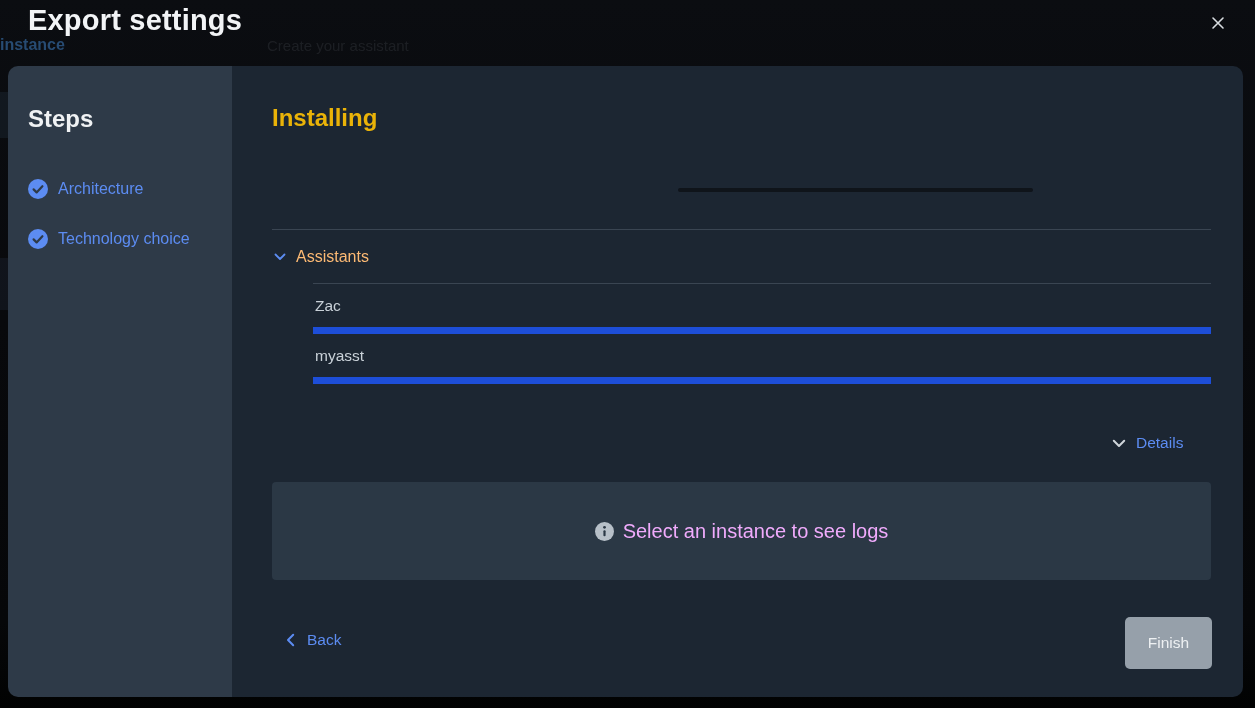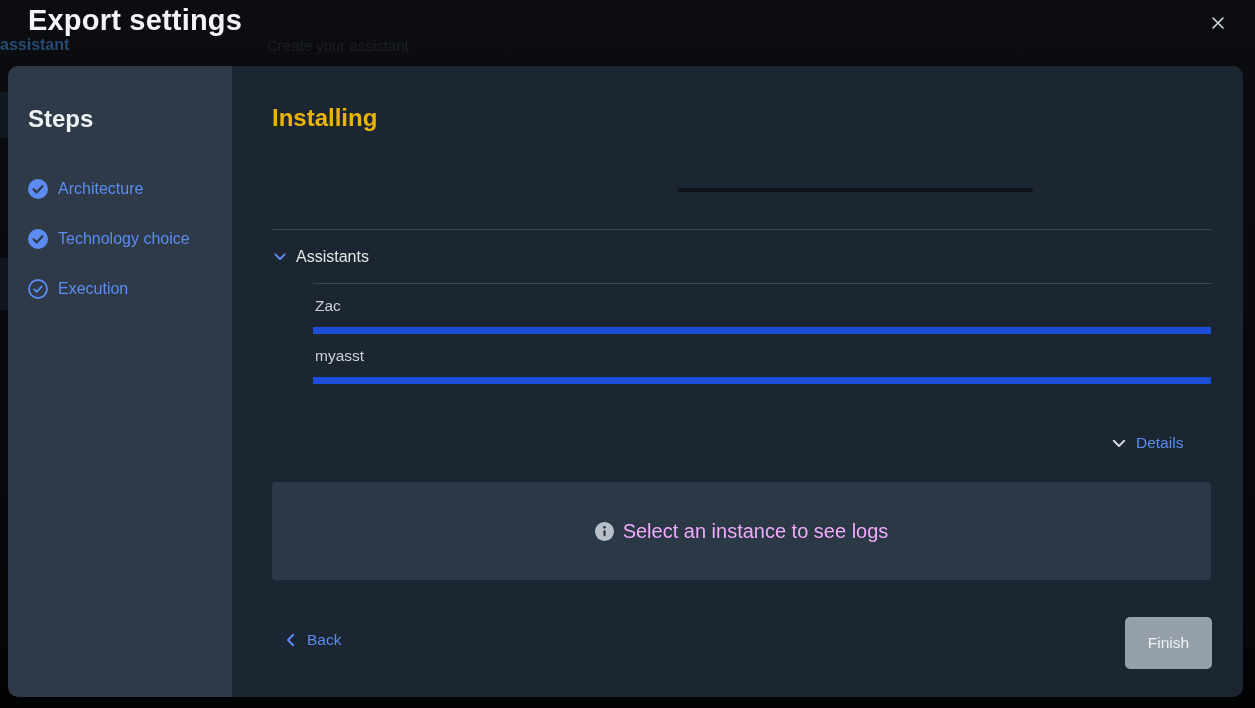--- a/index.html
+++ b/index.html
@@ -68,21 +68,21 @@
     font-family:"Liberation Sans", sans-serif; cursor:pointer;
   }
 
   .divider-top { position:absolute; left:40px; top:163px; width:939px; height:1px; background:#3a4552; }
 
   .assistants-header {
     position:absolute; left:42px; top:180px; height:22px;
     display:flex; align-items:center; cursor:pointer;
   }
   .assistants-header .chev { margin-right:10px; display:flex; }
-  .assistants-label { font-size:16px; color:#e5e5e5; }
+  .assistants-label { font-size:16px; color:#fdba74; }
 
   .assistant-list {
     position:absolute; left:81px; top:217px; width:898px;
     border-top:1px solid #3a4552;
   }
   .assistant-row {
     height:50px; display:flex; align-items:center;
     border-bottom:7px solid #1d4ed8; cursor:pointer;
   }
   .assistant-row .row-label { font-size:15.5px; color:#c9d1d8; padding-left:2px; }
@@ -112,21 +112,21 @@
   .finish-btn {
     position:absolute; left:893px; top:551px; width:87px; height:52px;
     background:#96a0aa; border:none; border-radius:5px;
     color:#edf0f2; font-size:15.5px; font-weight:500;
     font-family:"Liberation Sans", sans-serif; cursor:default;
   }
 </style>
 </head>
 <body>
 
-<div class="bg-brand">assistant</div>
+<div class="bg-brand">instance</div>
 <div class="bg-page-heading">Create your assistant</div>
 <div class="bg-strip-a"></div>
 <div class="bg-strip-b"></div>
 
 <h1 class="dialog-title">Export settings</h1>
 <button class="close-btn">
   <span style="display:flex;">
     <svg width="16" height="16" viewBox="0 0 16 16">
         <path d="M3 3 L13 13 M13 3 L3 13" stroke="#d8dce0" stroke-width="1.6" stroke-linecap="round"></path>
       </svg>
@@ -149,29 +149,20 @@
       </li>
       <li class="step-item">
         <span class="icon">
           <svg width="20" height="20" viewBox="0 0 20 20">
               <circle cx="10" cy="10" r="10" fill="#5c8cf2"></circle>
               <path d="M5.6 10.4 L8.6 13.4 L14.4 7.2" stroke="#2e3a48" stroke-width="2.2" fill="none" stroke-linecap="round" stroke-linejoin="round"></path>
             </svg>
         </span>
         <span class="step-label">Technology choice</span>
       </li>
-      <li class="step-item">
-        <span class="icon">
-          <svg width="20" height="20" viewBox="0 0 20 20">
-              <circle cx="10" cy="10" r="9" fill="none" stroke="#5c8cf2" stroke-width="1.8"></circle>
-              <path d="M6.2 10.3 L8.8 12.9 L13.8 7.4" stroke="#5c8cf2" stroke-width="1.8" fill="none" stroke-linecap="round" stroke-linejoin="round"></path>
-            </svg>
-        </span>
-        <span class="step-label">Execution</span>
-      </li>
     </ul>
   </aside>
 
   <section class="main">
     <h2 class="main-title">Installing</h2>
 
     <div class="progress-track">
       <div class="progress-fill" style="width:0%;"></div>
     </div>
 

